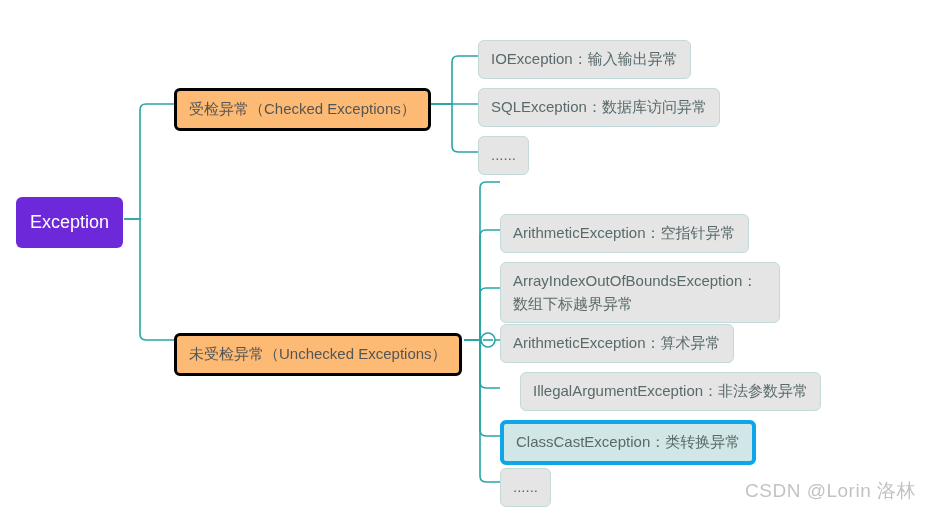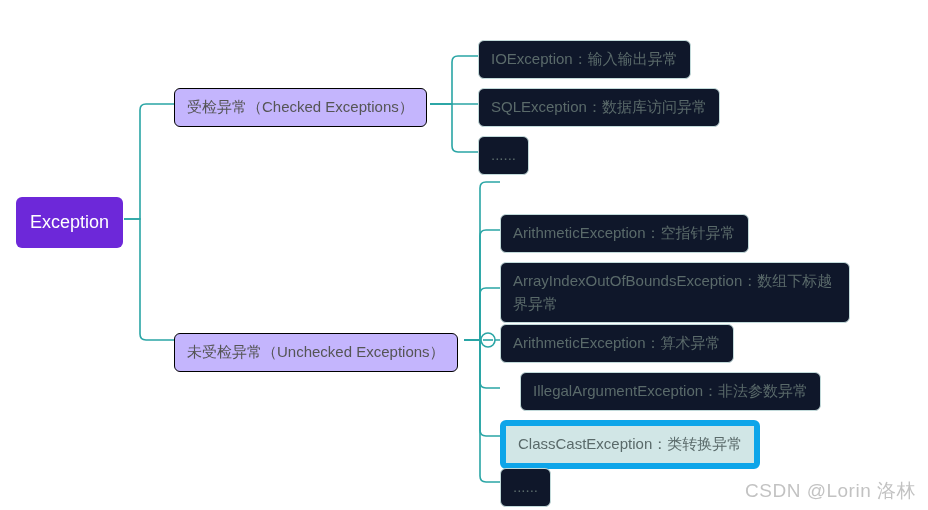--- a/index.html
+++ b/index.html
@@ -33,37 +33,37 @@
     white-space: nowrap;
   }
   .root {
     background: #6d28d9;
     color: #ffffff;
     font-size: 18px;
     padding: 12px 14px;
     border-radius: 6px;
   }
   .branch {
-    background: #c4b5fd;
+    background: #fdba74;
     color: #555555;
-    border: 1px solid #000000;
+    border: 3px solid #000000;
   }
   .leaf {
-    background: #0f172a;
+    background: #e5e5e5;
     color: #5a6a6a;
     border: 1px solid #c2dada;
   }
   .leaf.selected {
     background: #d1e6e6;
-    border: 6px solid #0ea5e9;
+    border: 4px solid #0ea5e9;
     color: #5a6a6a;
   }
   .leaf.wrap {
     white-space: normal;
-    width: 350px;
+    width: 280px;
   }
   .watermark {
     position: absolute;
     right: 12px;
     bottom: 6px;
     color: rgba(120,120,120,0.45);
     font-size: 19px;
     letter-spacing: 0.5px;
   }
 </style>

